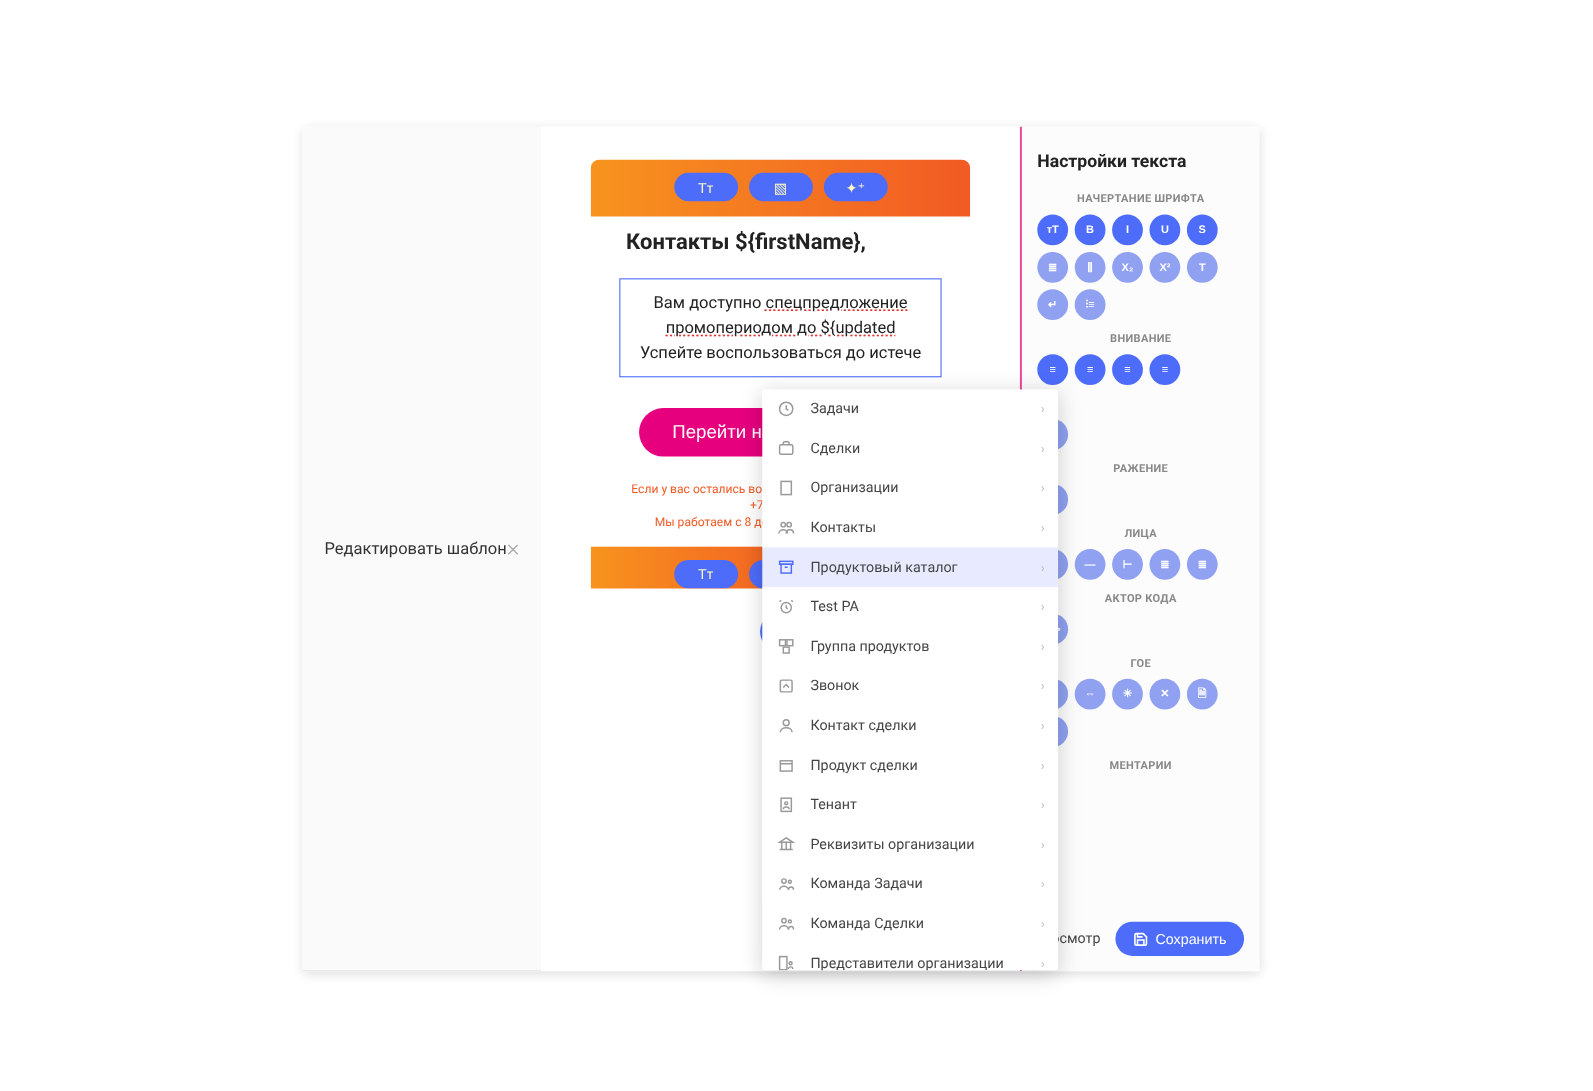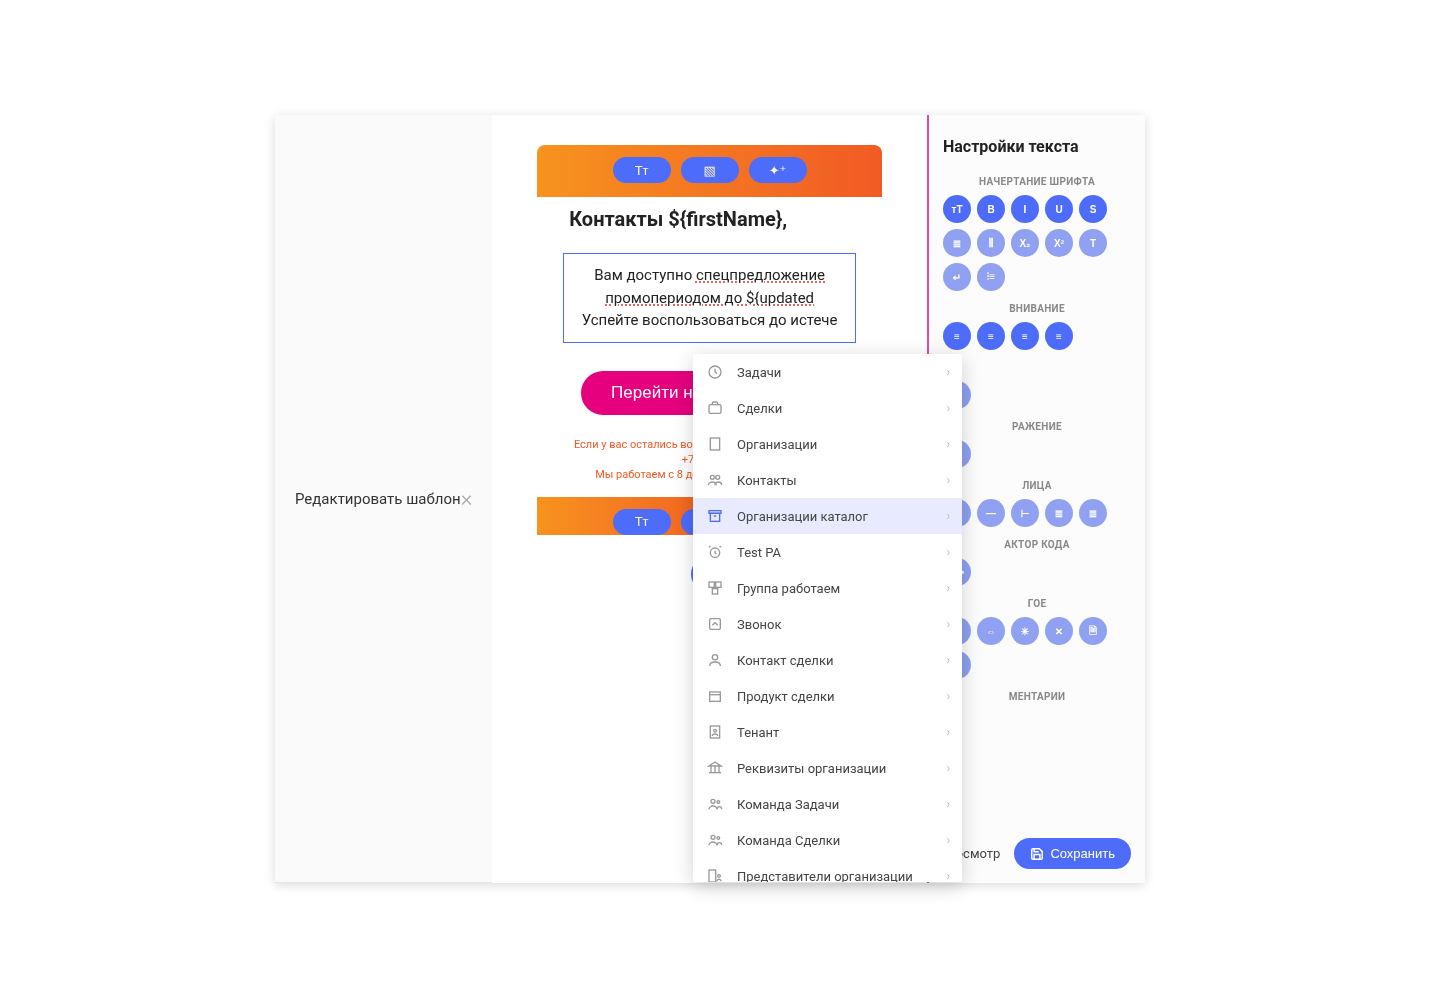--- a/index.html
+++ b/index.html
@@ -473,21 +473,21 @@
         <span class="dd-chev">›</span>
       </div>
       <div class="dropdown-item active">
         <span class="dd-icon">
           <svg width="16" height="16" viewBox="0 0 24 24" fill="none" stroke="#4d6cfa" stroke-width="2">
             <rect x="3" y="4" width="18" height="4"></rect>
             <rect x="5" y="8" width="14" height="12"></rect>
             <line x1="10" y1="12" x2="14" y2="12"></line>
           </svg>
         </span>
-        <span class="dd-label">Организации каталог</span>
+        <span class="dd-label">Продуктовый каталог</span>
         <span class="dd-chev">›</span>
       </div>
       <div class="dropdown-item">
         <span class="dd-icon">
           <svg width="16" height="16" viewBox="0 0 24 24" fill="none" stroke="#999" stroke-width="2">
             <circle cx="12" cy="13" r="7"></circle>
             <polyline points="12 10 12 13 14 15"></polyline>
             <line x1="5" y1="3" x2="3" y2="5"></line>
             <line x1="19" y1="3" x2="21" y2="5"></line>
           </svg>
@@ -496,21 +496,21 @@
         <span class="dd-chev">›</span>
       </div>
       <div class="dropdown-item">
         <span class="dd-icon">
           <svg width="16" height="16" viewBox="0 0 24 24" fill="none" stroke="#999" stroke-width="2">
             <rect x="3" y="3" width="8" height="8"></rect>
             <rect x="13" y="3" width="8" height="8"></rect>
             <rect x="8" y="13" width="8" height="8"></rect>
           </svg>
         </span>
-        <span class="dd-label">Группа работаем</span>
+        <span class="dd-label">Группа продуктов</span>
         <span class="dd-chev">›</span>
       </div>
       <div class="dropdown-item">
         <span class="dd-icon">
           <svg width="16" height="16" viewBox="0 0 24 24" fill="none" stroke="#999" stroke-width="2">
             <rect x="4" y="4" width="16" height="16" rx="2"></rect>
             <polyline points="8 14 12 10 16 14"></polyline>
           </svg>
         </span>
         <span class="dd-label">Звонок</span>

